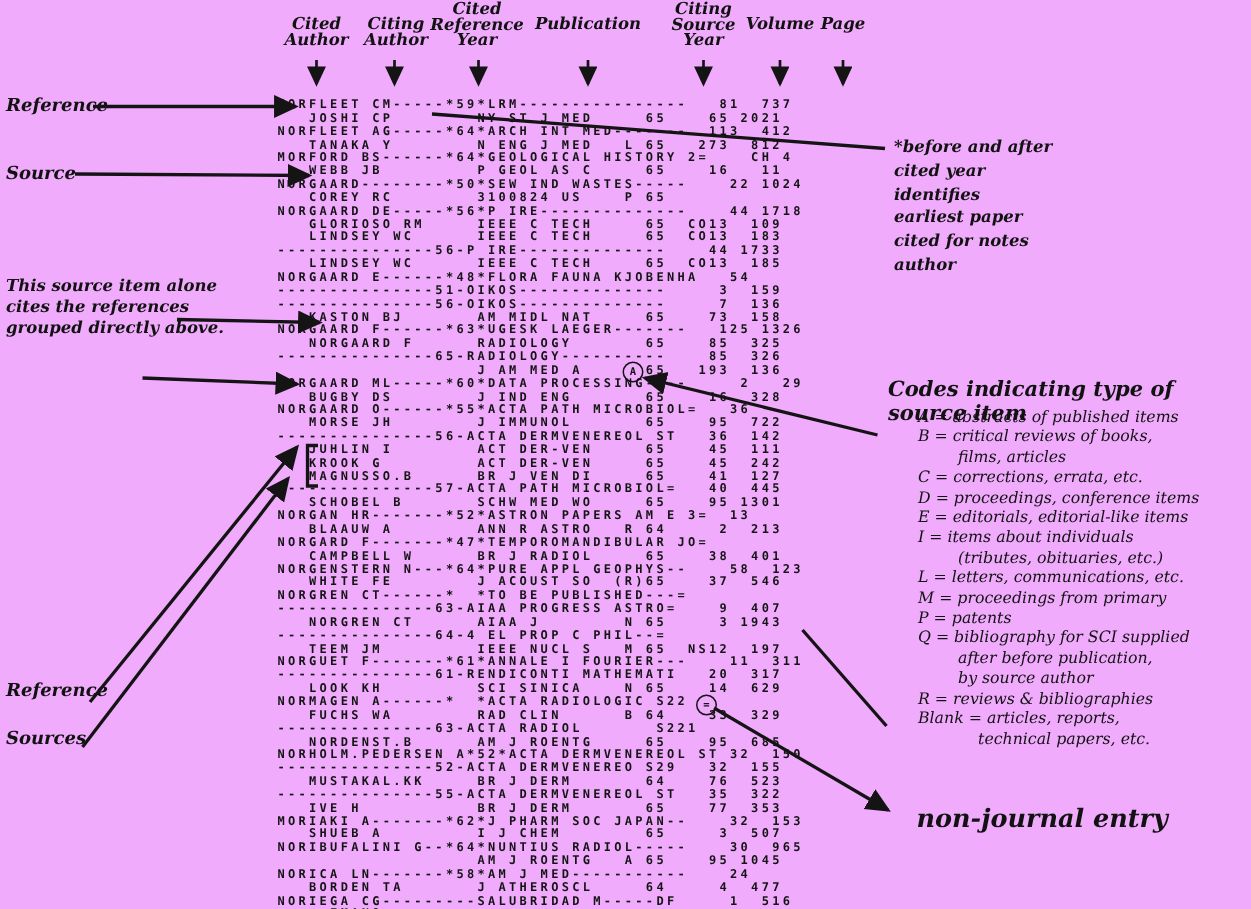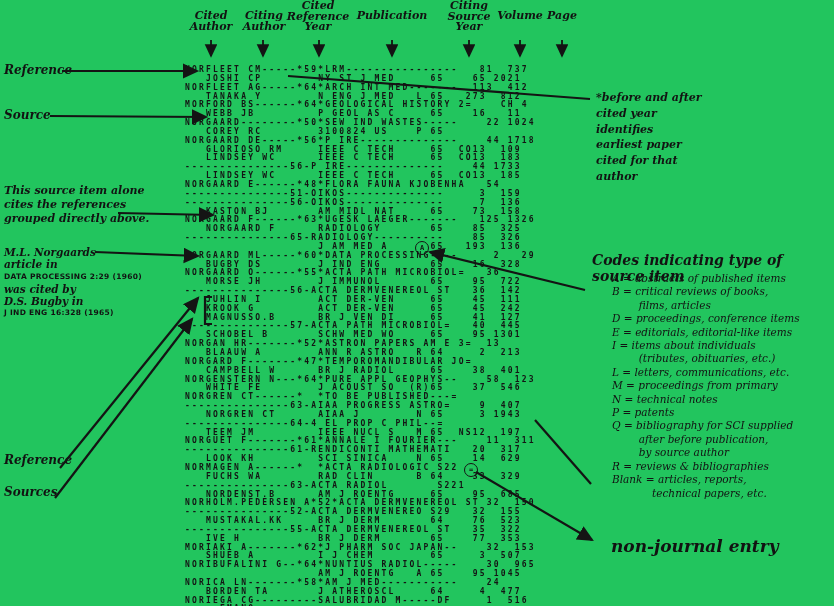--- a/index.html
+++ b/index.html
@@ -1,16 +1,16 @@
 <!DOCTYPE html>
 <html><head>
 <meta charset="utf-8">
 <style>
   html,body{margin:0;padding:0;background:#e8e8e4;}
-  .canvas{position:relative;width:834px;height:606px;background:#22c55e;overflow:hidden;
+  .canvas{position:relative;width:834px;height:606px;background:#f0abfc;overflow:hidden;
           font-family:"DejaVu Serif",serif;color:#121212;}
   .listing{position:absolute;left:185px;top:66px;margin:0;
            font-family:"DejaVu Sans Mono",monospace;font-weight:bold;font-size:8px;
            line-height:8.85px;letter-spacing:2.2px;white-space:pre;color:#141414;}
   .hcol{position:absolute;text-align:center;font-style:italic;font-weight:bold;
         font-size:11px;line-height:10.5px;white-space:pre-line;}
   .script{position:absolute;font-style:italic;font-weight:bold;}
   .lbl{font-size:12px;}
   .note{font-size:11px;line-height:14px;white-space:pre-line;}
   .mlblock div{font-size:10.5px;line-height:12.3px;}
@@ -111,53 +111,45 @@
 
   <span class="circle-code" style="left:415px;top:241px">A</span>
   <span class="circle-code" style="left:464px;top:463px">=</span>
 
   <div class="script lbl" style="left:4px;top:63px">Reference</div>
   <div class="script lbl" style="left:4px;top:108px">Source</div>
   <div class="script note" style="left:4px;top:184px;width:175px">This source item alone
 cites the references
 grouped directly above.</div>
 
-  <div class="script mlblock" style="left:4px;top:246px;width:180px">
-    <div>M.L. Norgaards</div>
-    <div>article in</div>
-    <div class="typed">DATA PROCESSING 2:29 (1960)</div>
-    <div>was cited by</div>
-    <div>D.S. Bugby in</div>
-    <div class="typed">J IND ENG 16:328 (1965)</div>
-  </div>
 
   <div class="script lbl" style="left:4px;top:453px">Reference</div>
   <div class="script lbl" style="left:4px;top:485px">Sources</div>
 
   <div class="asterisk-note">*before and after
 cited year
 identifies
 earliest paper
-cited for that
+cited for notes
 author</div>
 
   <div class="codes-title">Codes indicating type of source item</div>
 
   <div class="codes-list">
 
   <div class="code-item">A = abstracts of published items</div>
       <div class="code-item">B = critical reviews of books,
         films, articles</div>
+      <div class="code-item">C = corrections, errata, etc.</div>
       <div class="code-item">D = proceedings, conference items</div>
       <div class="code-item">E = editorials, editorial-like items</div>
       <div class="code-item">I = items about individuals
         (tributes, obituaries, etc.)</div>
       <div class="code-item">L = letters, communications, etc.</div>
       <div class="code-item">M = proceedings from primary</div>
-      <div class="code-item">N = technical notes</div>
       <div class="code-item">P = patents</div>
       <div class="code-item">Q = bibliography for SCI supplied
         after before publication,
         by source author</div>
       <div class="code-item">R = reviews &amp; bibliographies</div>
       <div class="code-item">Blank = articles, reports,
             technical papers, etc.</div>
     </div>
 
   <div class="nonjournal">non-journal entry</div>

